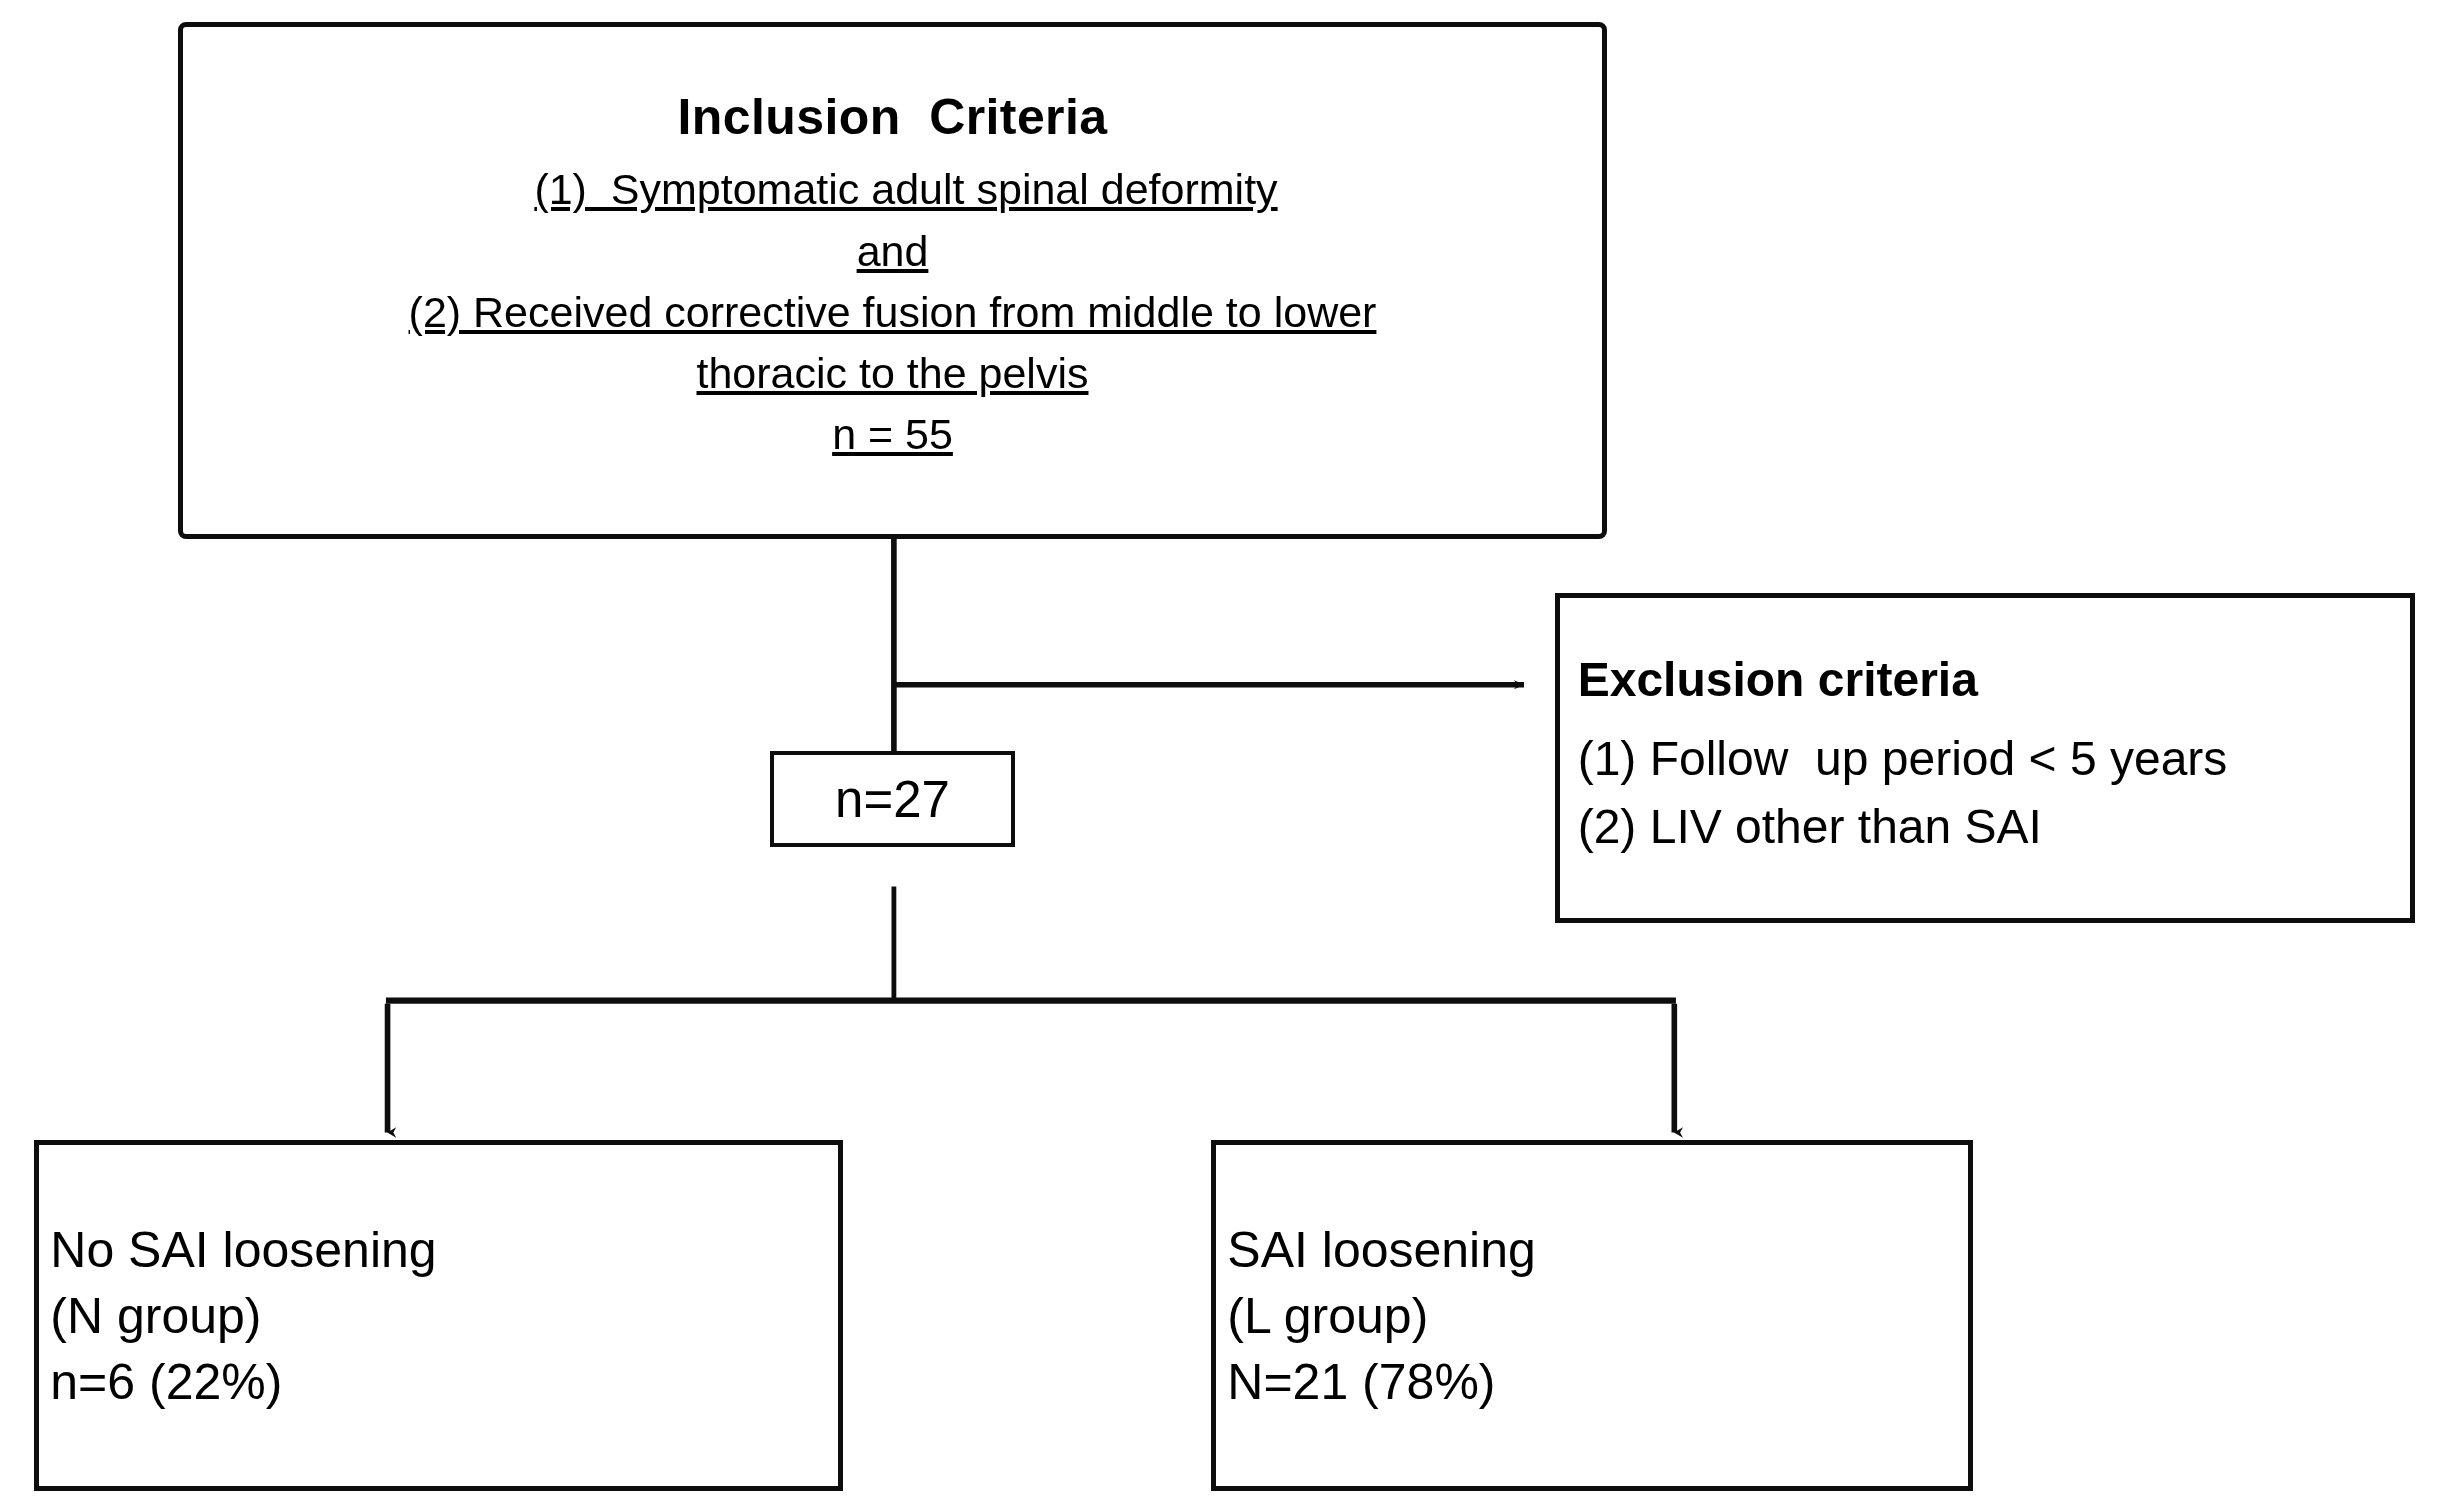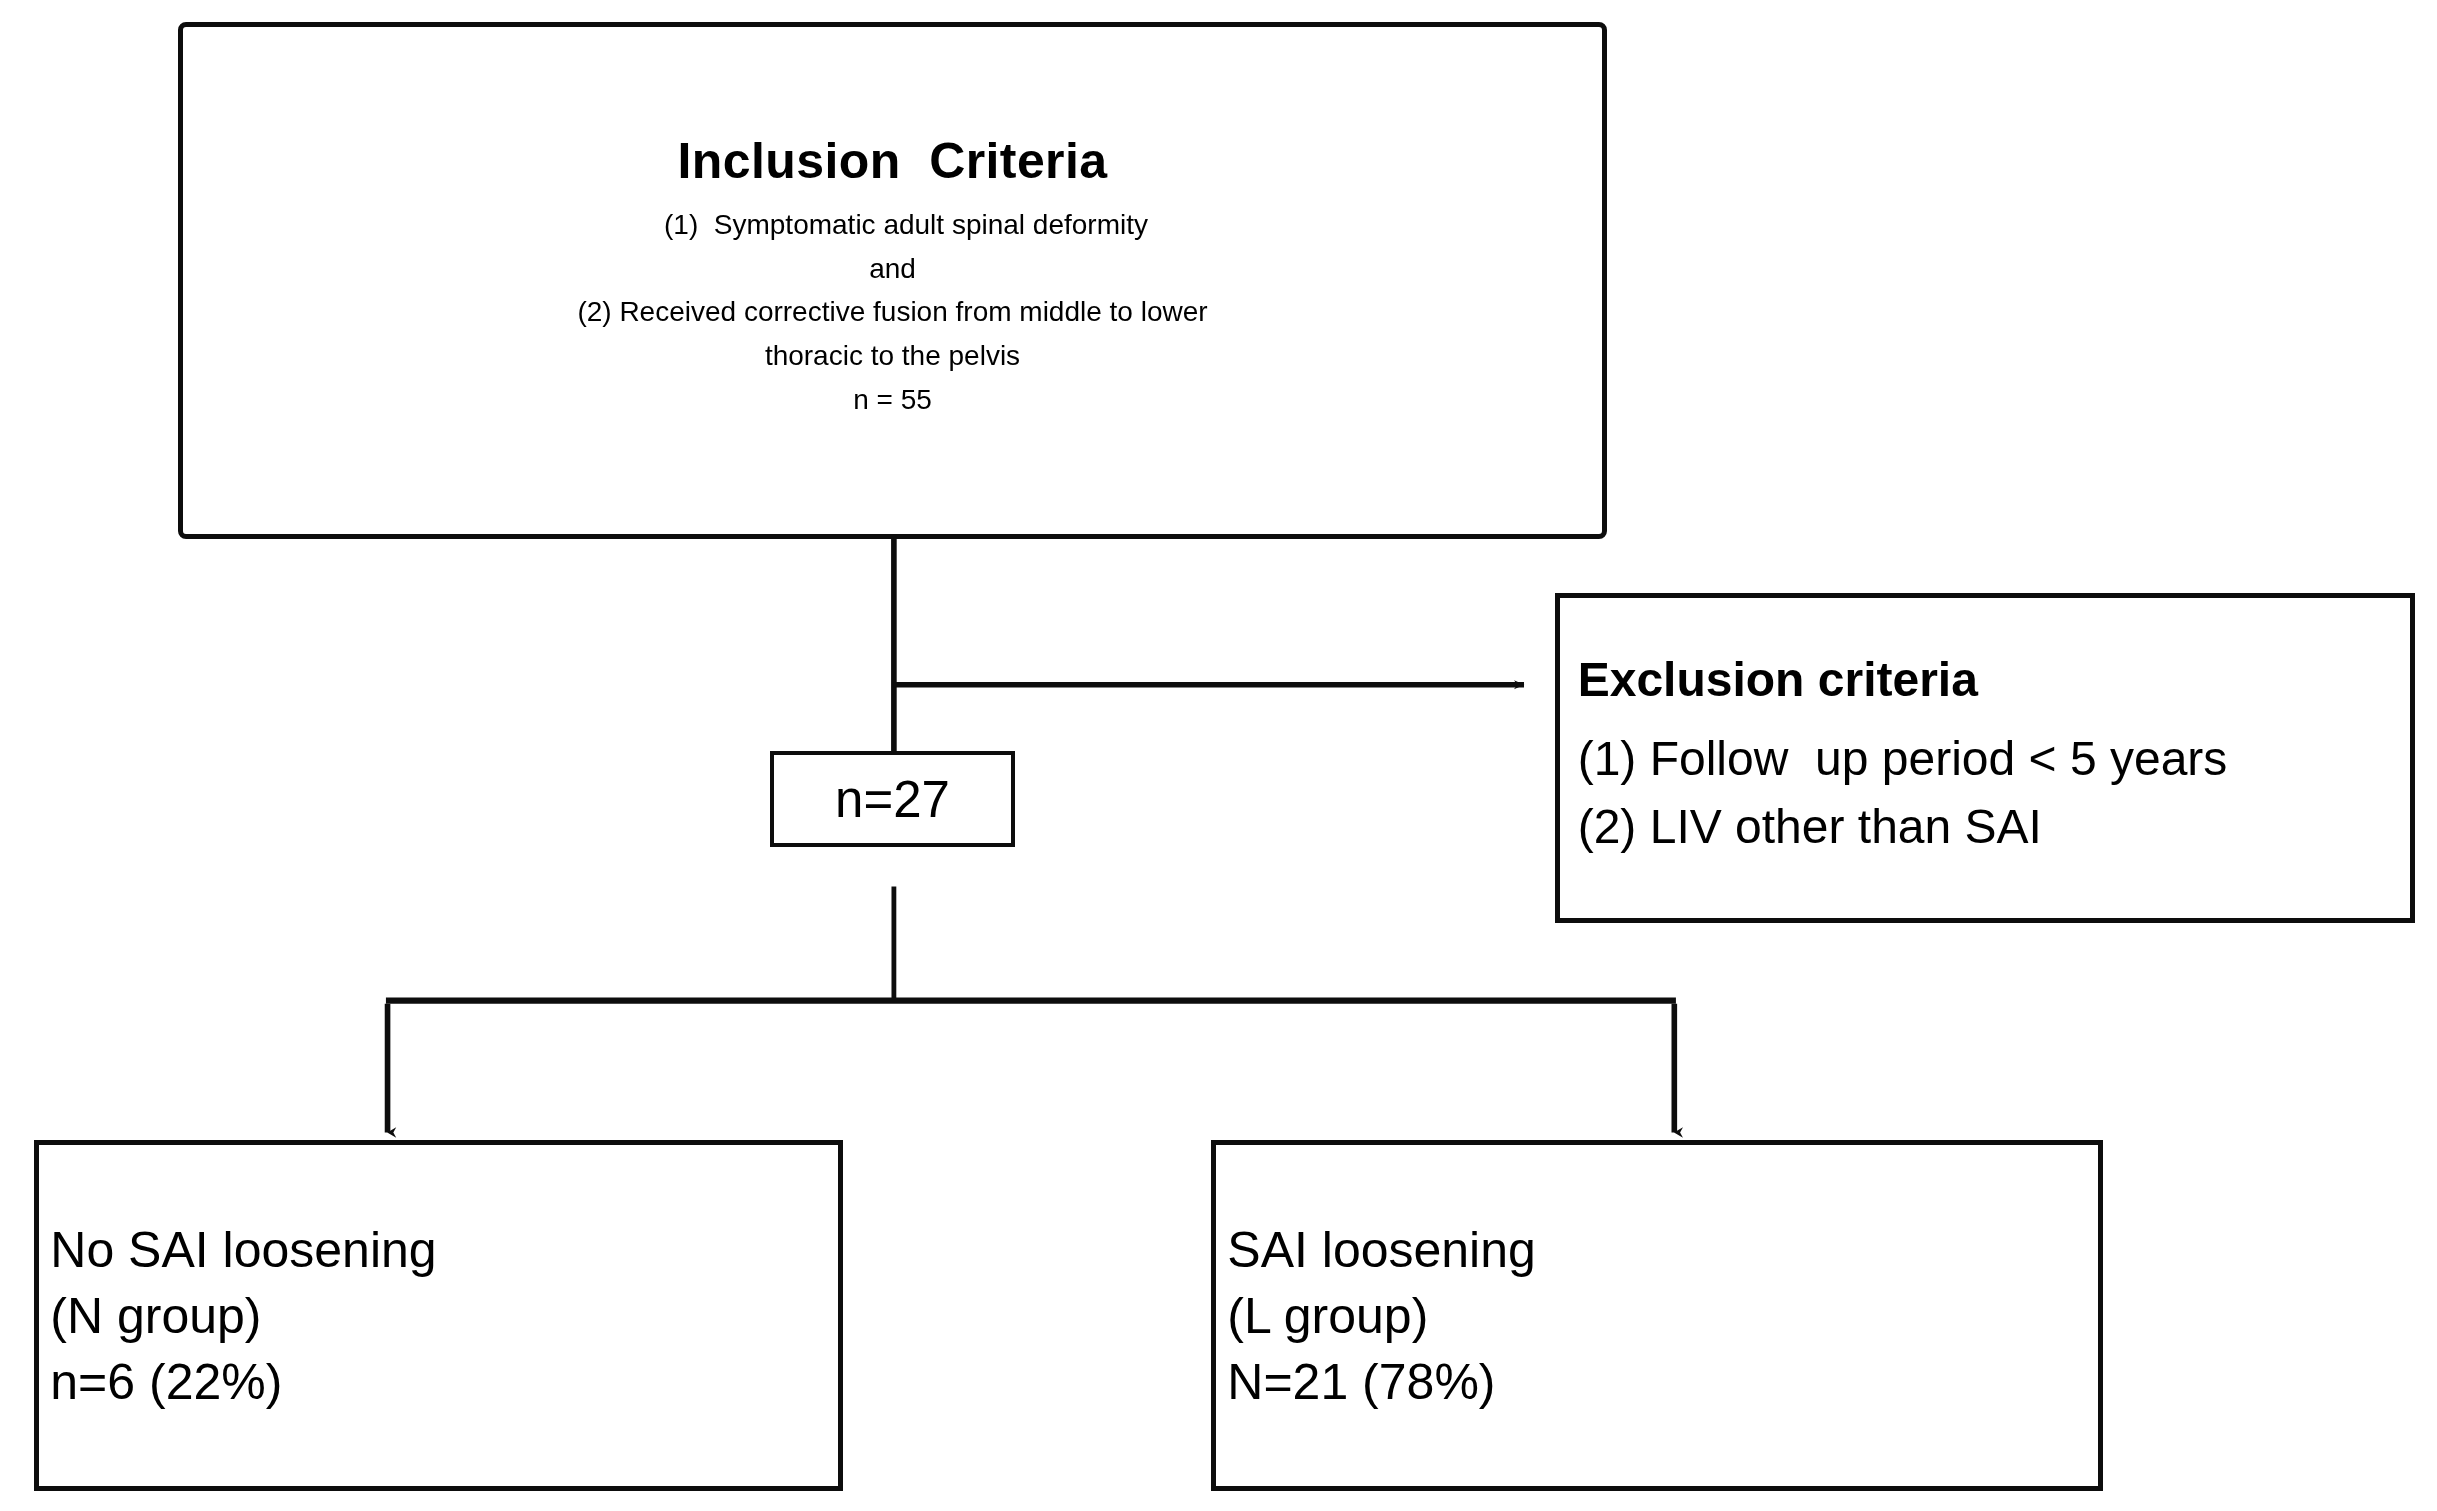--- a/index.html
+++ b/index.html
@@ -43,26 +43,27 @@
   .incl-title {
     font-size: 50px;
     font-weight: bold;
     letter-spacing: 0.4px;
     line-height: 1.12;
     text-align: center;
     margin-bottom: 14.5px;
     white-space: pre;
   }
   .incl-line {
-    font-size: 28px;
+    font-size: 43px;
     font-weight: normal;
     line-height: 1.16;
     text-align: center;
     margin: 5.6px 0 5.6px 0;
     white-space: pre;
+    text-decoration: underline;
   }
   .incl-line.indent1 { padding-left: 27px; }
 
   
   #exclusion-box {
     left: 1555px;
     top: 593px;
     width: 860px;
     height: 330px;
     align-items: flex-start;
@@ -110,21 +111,21 @@
   }
   #group-n-box {
     left: 34px;
     top: 1140px;
     width: 809px;
     height: 351px;
   }
   #group-l-box {
     left: 1211px;
     top: 1140px;
-    width: 892px;
+    width: 762px;
     height: 351px;
   }
   .outcome-line {
     font-size: 50px;
     line-height: 1.32;
     text-align: center;
     white-space: pre;
   }
 
   

